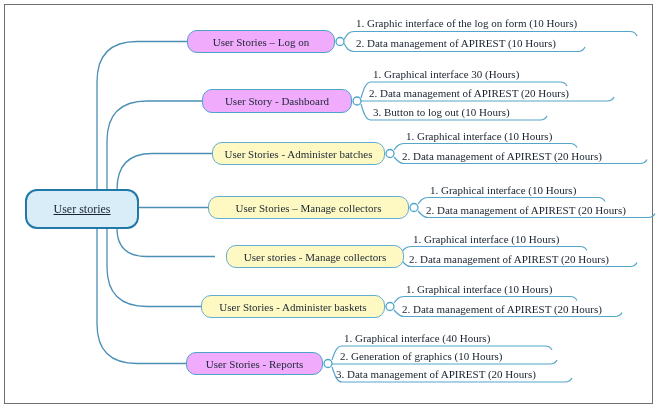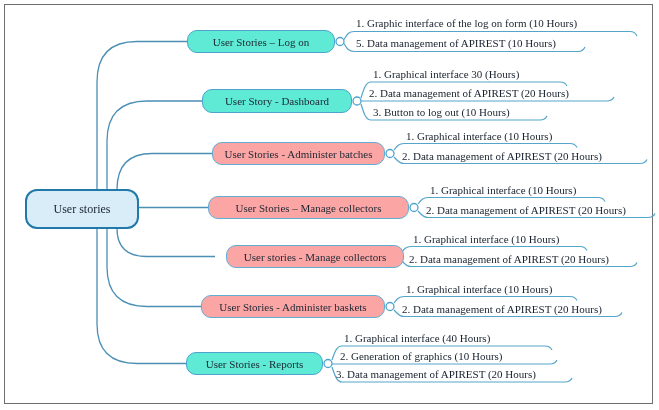--- a/index.html
+++ b/index.html
@@ -12,25 +12,25 @@
     border:1.6px solid #6f6f6f;background:#ffffff;box-sizing:border-box;
   }
   svg.wires{position:absolute;left:0;top:0;width:659px;height:410px;}
   .node{
     position:absolute;box-sizing:border-box;text-align:center;
     color:#1c2733;font-size:11px;white-space:nowrap;
     display:flex;align-items:center;justify-content:center;
   }
   .root{
     border:2px solid #2079a8;background:#d9edf9;border-radius:12px;
-    font-size:12px;color:#1a2430;
+    font-size:12px;color:#1a2430;text-decoration:underline;
   }
   .branch{border-radius:10px;}
-  .branch.solid{background:#5eead4;border:1.4px solid #4da3cc;}
-  .branch.light{background:#fca5a5;border:1.4px solid #62aed3;}
+  .branch.solid{background:#f0abfc;border:1.4px solid #4da3cc;}
+  .branch.light{background:#fef9c3;border:1.4px solid #62aed3;}
   .leaf{
     position:absolute;height:16px;line-height:16px;font-size:11px;
     color:#18222e;white-space:nowrap;
   }
 </style>
 </head>
 <body>
 
 <div class="frame"></div>
 
@@ -87,21 +87,21 @@
 
 <div class="node branch solid" style="left:187px;top:30px;width:148px;height:23px;">User Stories – Log on</div>
 <div class="node branch solid" style="left:202px;top:89px;width:150px;height:24px;">User Story - Dashboard</div>
 <div class="node branch light" style="left:212px;top:142px;width:173px;height:23px;">User Stories - Administer batches</div>
 <div class="node branch light" style="left:208px;top:196px;width:201px;height:23px;">User Stories – Manage collectors</div>
 <div class="node branch light" style="left:226px;top:245px;width:178px;height:23px;">User stories - Manage collectors</div>
 <div class="node branch light" style="left:201px;top:295px;width:184px;height:23px;">User Stories - Administer baskets</div>
 <div class="node branch solid" style="left:186px;top:352px;width:137px;height:23px;">User Stories - Reports</div>
 
 <div class="leaf" style="left:356px;top:15px;">1. Graphic interface of the log on form (10 Hours)</div>
-<div class="leaf" style="left:356px;top:35px;">5. Data management of APIREST (10 Hours)</div>
+<div class="leaf" style="left:356px;top:35px;">2. Data management of APIREST (10 Hours)</div>
 
 <div class="leaf" style="left:373px;top:66px;">1. Graphical interface 30 (Hours)</div>
 <div class="leaf" style="left:369px;top:85px;">2. Data management of APIREST (20 Hours)</div>
 <div class="leaf" style="left:373px;top:104px;">3. Button to log out (10 Hours)</div>
 
 <div class="leaf" style="left:406px;top:127.5px;">1. Graphical interface (10 Hours)</div>
 <div class="leaf" style="left:402px;top:147.5px;">2. Data management of APIREST (20 Hours)</div>
 
 <div class="leaf" style="left:430px;top:181.5px;">1. Graphical interface (10 Hours)</div>
 <div class="leaf" style="left:426px;top:201.5px;">2. Data management of APIREST (20 Hours)</div>

